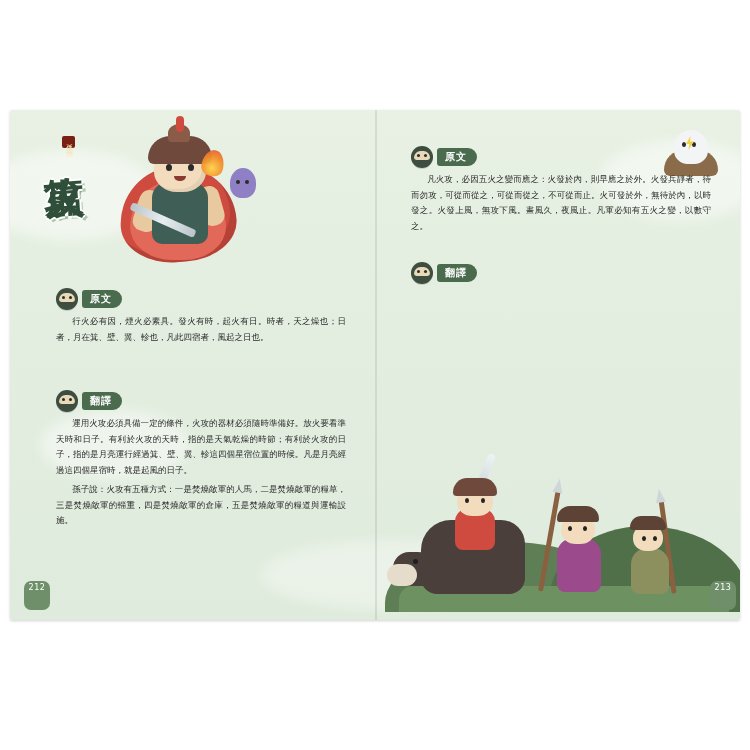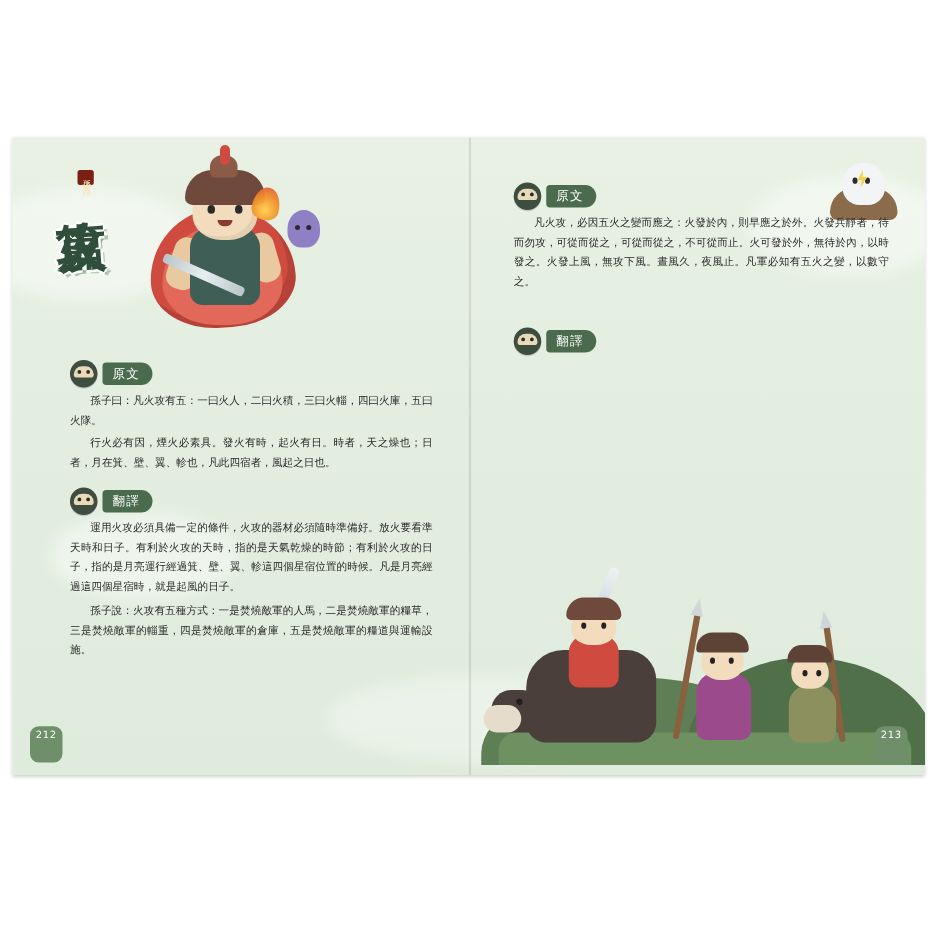--- a/index.html
+++ b/index.html
@@ -79,21 +79,21 @@
     content:"";position:absolute;left:3px;top:5px;width:16px;height:9px;
     background:#e8d9b8;border-radius:8px 8px 3px 3px;
   }
   .tag-face:after{
     content:"";position:absolute;left:6px;top:8px;width:3px;height:3px;
     border-radius:50%;background:#2b2b2b;
     box-shadow:7px 0 0 #2b2b2b;
   }
   .tag-label{
     background:#4b6b4e;color:#fff;
-    font-size:10px;font-weight:normal;
+    font-size:10px;font-weight:bold;
     padding:2px 10px 2px 8px;
     border-radius:3px 9px 9px 3px;
     letter-spacing:1px;
     white-space:nowrap;
   }
   .body-text{
     font-family:"DejaVu Serif","Liberation Serif",serif;
     font-size:8.5px;
     line-height:1.85;
     color:#2a2a2a;
@@ -104,21 +104,21 @@
   
   .pagenum{
     position:absolute;bottom:10px;
     width:26px;height:29px;line-height:14px;
     border-radius:7px;
     background:#6f8f6a;color:#fff;
     font-size:8px;text-align:center;
     letter-spacing:.5px;
   }
   .pagenum.left{left:14px;}
-  .pagenum.right{right:14px;margin-left:40px;}
+  .pagenum.right{right:4px;margin-left:40px;}
   
   .hero{
     position:absolute;left:96px;top:14px;width:160px;height:150px;
   }
   .shape{position:absolute;}
   
   .cape{
     left:14px;top:42px;width:116px;height:96px;
     background:#cf4b3f;
     border-radius:50% 50% 46% 46%/60% 60% 40% 40%;
@@ -310,21 +310,20 @@
       <div class="shape sword"></div>
       <div class="shape ghost"></div>
     </div>
 
     <div class="block" style="left:46px;top:178px;width:290px;">
       <div class="tag">
         <div class="tag-face"></div>
         <div class="tag-label">原文</div>
       </div>
       <div class="body-text">
-        <p class="indent">孫子曰：凡火攻有五：一曰火人，二曰火積，三曰火輜，四曰火庫，五曰火隊。</p>
         <p class="indent">行火必有因，煙火必素具。發火有時，起火有日。時者，天之燥也；日者，月在箕、壁、翼、軫也，凡此四宿者，風起之日也。</p>
       </div>
     </div>
 
     <div class="block" style="left:46px;top:280px;width:290px;">
       <div class="tag">
         <div class="tag-face"></div>
         <div class="tag-label">翻譯</div>
       </div>
       <div class="body-text">

